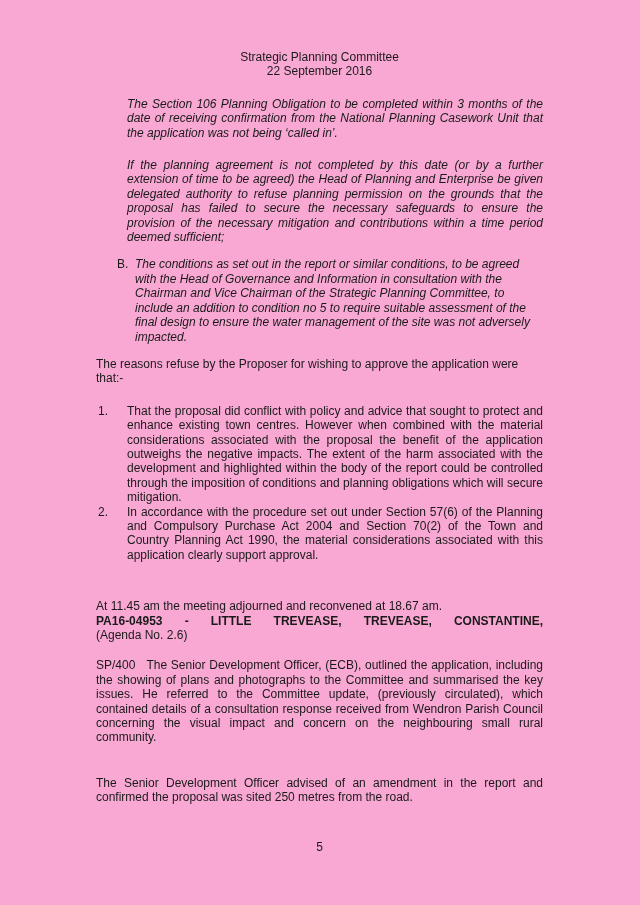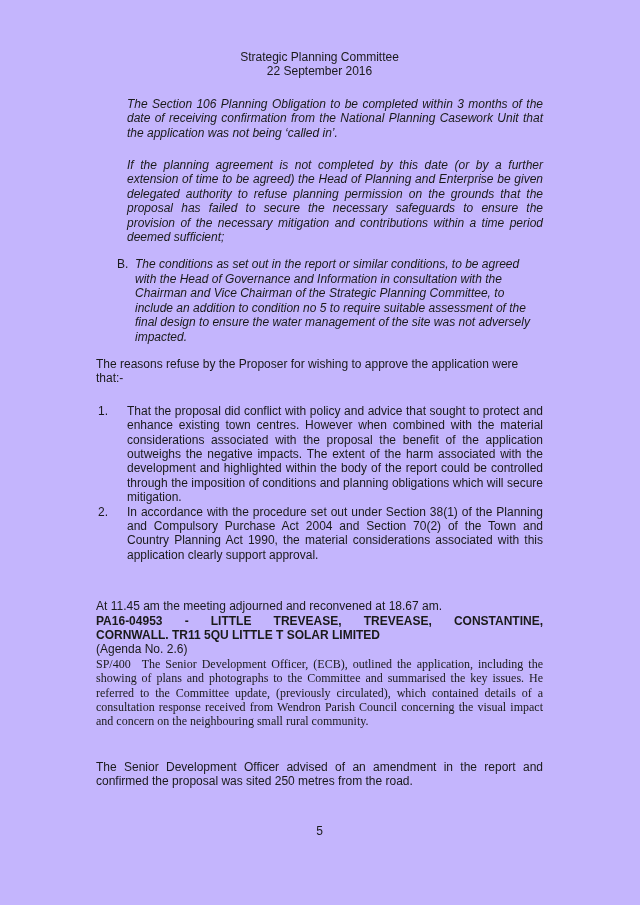--- a/index.html
+++ b/index.html
@@ -1,21 +1,21 @@
 <!DOCTYPE html>
 <html><head>
 <meta charset="utf-8">
 <style>
   * { box-sizing: border-box; }
   html, body { margin: 0; padding: 0; background: #ffffff; }
   .page {
     position: relative;
     width: 640px;
     height: 905px;
-    background: #c4b5fd;
+    background: #f9a8d4;
     color: #1a1a1a;
     font-family: "Liberation Sans", "DejaVu Sans", sans-serif;
     font-size: 12px;
     line-height: 14.4px;
     overflow: hidden;
   }
   .content { padding: 50px 97px 0 96px; }
   p, div { margin: 0; }
 
   .title-block { text-align: center; }
@@ -31,21 +31,21 @@
 
   .num-list { margin-top: 18px; }
   .num-item { display: flex; }
   .num-item .num { flex: none; width: 31px; padding-left: 2px; }
   .num-item .ntext { flex: 1; text-align: justify; }
 
   .adjourn-block { margin-top: 37px; }
   .bold-heading { font-weight: bold; }
   .force-justify { text-align: justify; text-align-last: justify; }
 
-  .sp-para { text-align: justify; font-family: Liberation Serif, serif; }
+  .sp-para { margin-top: 16px; text-align: justify; }
   .sp-ref-gap { display: inline-block; width: 11px; }
 
   .amendment-para { margin-top: 31px; text-align: justify; }
 
   .page-number { margin-top: 35px; text-align: center; }
 </style>
 </head>
 <body>
 
 <div class="page">
@@ -67,28 +67,27 @@
 
     <p class="reasons-intro">The reasons refuse by the Proposer for wishing to approve the application were that:-</p>
 
     <div class="num-list">
       <div class="num-item">
         <span class="num">1.</span>
         <span class="ntext">That the proposal did conflict with policy and advice that sought to protect and enhance existing town centres.  However when combined with the material considerations associated with the proposal the benefit of the application outweighs the negative impacts. The extent of the harm associated with the development and highlighted within the body of the report could be controlled through the imposition of conditions and planning obligations which will secure mitigation.</span>
       </div>
       <div class="num-item">
         <span class="num">2.</span>
-        <span class="ntext">In accordance with the procedure set out under Section 38(1) of the Planning and Compulsory Purchase Act 2004 and Section 70(2) of the Town and Country Planning Act 1990, the material considerations associated with this application clearly support approval.</span>
+        <span class="ntext">In accordance with the procedure set out under Section 57(6) of the Planning and Compulsory Purchase Act 2004 and Section 70(2) of the Town and Country Planning Act 1990, the material considerations associated with this application clearly support approval.</span>
       </div>
     </div>
 
     <div class="adjourn-block">
       <p>At 11.45 am the meeting adjourned and reconvened at 18.67 am.</p>
       <p class="bold-heading force-justify">PA16-04953 - LITTLE TREVEASE, TREVEASE, CONSTANTINE,</p>
-      <p class="bold-heading">CORNWALL. TR11 5QU LITTLE T SOLAR LIMITED</p>
       <p>(Agenda No. 2.6)</p>
     </div>
 
     <p class="sp-para">
       <span>SP/400</span><span class="sp-ref-gap"></span><span>The Senior Development Officer, (ECB), outlined the application, including the showing of plans and photographs to the Committee and summarised the key issues.  He referred to the Committee update, (previously circulated), which contained details of a consultation response received from Wendron Parish Council concerning the visual impact and concern on the neighbouring small rural community.</span>
     </p>
 
     <p class="amendment-para">The Senior Development Officer advised of an amendment in the report and confirmed the proposal was sited 250 metres from the road.</p>
 
     <p class="page-number">5</p>

